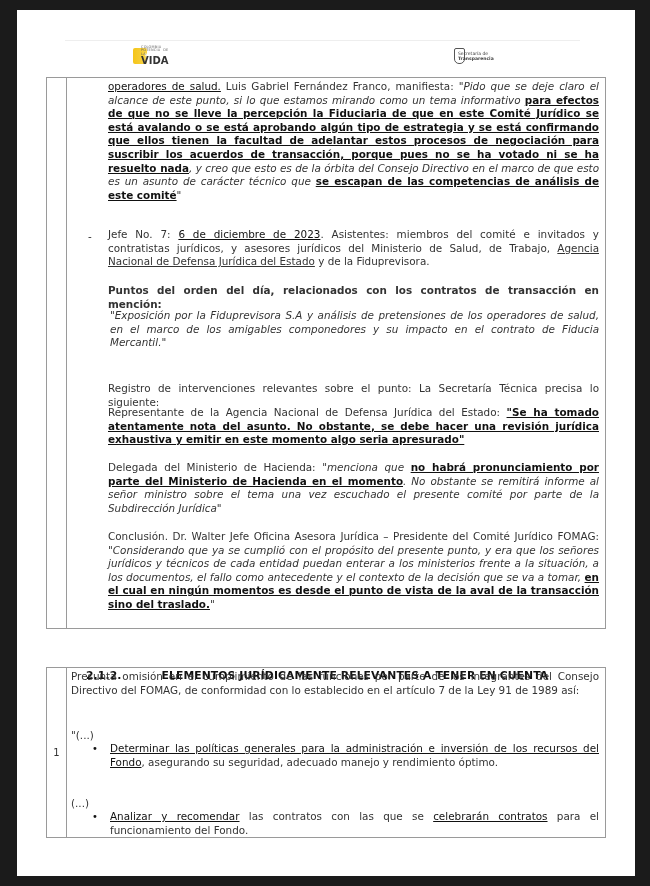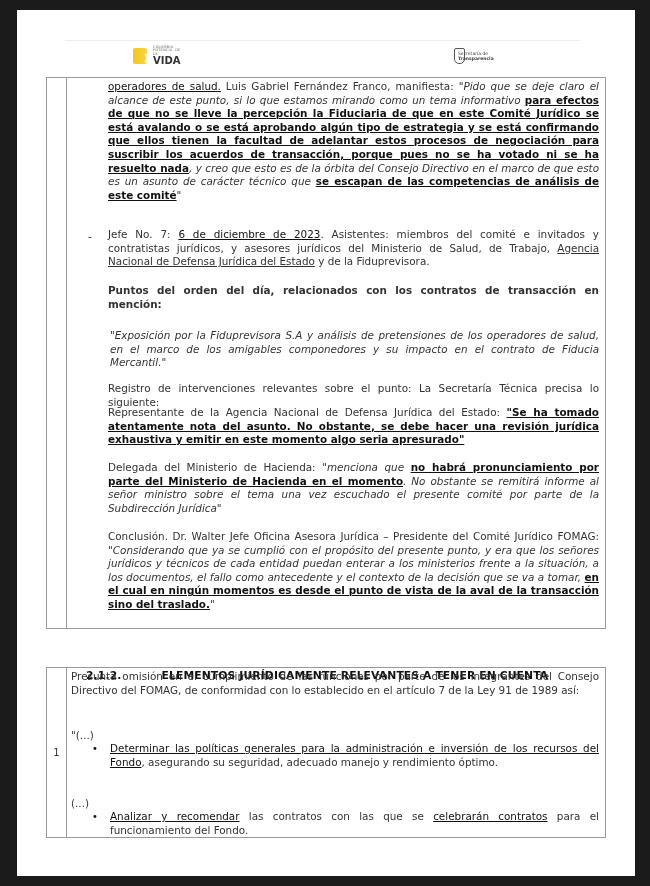--- a/index.html
+++ b/index.html
@@ -8,21 +8,21 @@
     font-family: "DejaVu Sans", sans-serif; color: #2a2a2a;
   }
   .page {
     position: absolute; left: 17px; top: 10px; width: 618px; height: 866px;
     background: #ffffff;
   }
   .header-rule { position: absolute; left: 48px; right: 55px; top: 30px; height: 1px; background: #eeeeee; }
   .logo-left { position: absolute; left: 116px; top: 38px; display: flex; align-items: center; }
   .logo-left .mark { width: 14px; height: 16px; background: linear-gradient(90deg,#f5c518,#f7d44a); border-radius: 2px; position: relative; }
   .logo-left .mark::after { content: ""; position: absolute; left: 5px; top: 3px; width: 8px; height: 10px; border: 2px solid #fff; border-left: none; border-top-color: transparent; border-bottom-color: transparent; border-radius: 0 8px 8px 0; opacity: .8; }
-  .logo-left .txt { margin-left: 20px; line-height: 1; }
+  .logo-left .txt { margin-left: 8px; line-height: 1; }
   .logo-left .small { font-size: 3.5px; color: #666; letter-spacing: .2px; }
   .logo-left .big { font-size: 10px; font-weight: bold; color: #333; }
   .logo-right { position: absolute; left: 437px; top: 38px; display: flex; align-items: center; }
   .logo-right .shield { width: 9px; height: 14px; border: 1px solid #555; border-radius: 2px 2px 5px 5px; }
   .logo-right .txt { margin-left: 4px; font-size: 4.5px; line-height: 1.2; color: #444; }
   .logo-right .txt b { font-weight: bold; }
 
   .box {
     position: absolute; left: 46px; width: 560px; border: 1px solid #9a9a9a;
     box-sizing: border-box;
@@ -30,21 +30,21 @@
   .box .numcol {
     position: absolute; left: 0; top: 0; bottom: 0; width: 19px; border-right: 1px solid #9a9a9a;
     display: flex; align-items: center; justify-content: center; font-size: 10px; color: #333;
   }
   .box1 { top: 77px; height: 552px; }
   .box2 { top: 667px; height: 171px; }
 
   .txt {
     position: absolute; font-size: 10.4px; line-height: 13.6px; text-align: justify; color: #333;
   }
-  .i { font-style: italic; margin-top: 20px; }
+  .i { font-style: italic; }
   .bu { font-weight: normal; text-decoration: underline; color: #111; }
   .biu { font-weight: bold; text-decoration: underline; color: #111; }
   .u { text-decoration: underline; }
 
   .section-title {
     position: absolute; left: 86px; top: 669px; font-size: 10.8px; font-weight: bold; color: #111;
     display: flex; gap: 40px; letter-spacing: .1px; text-align: center;
   }
   .dash { position: absolute; left: 88px; top: 230px; font-size: 10.4px; }
   .bullet { position: absolute; font-size: 10px; color: #111; }

